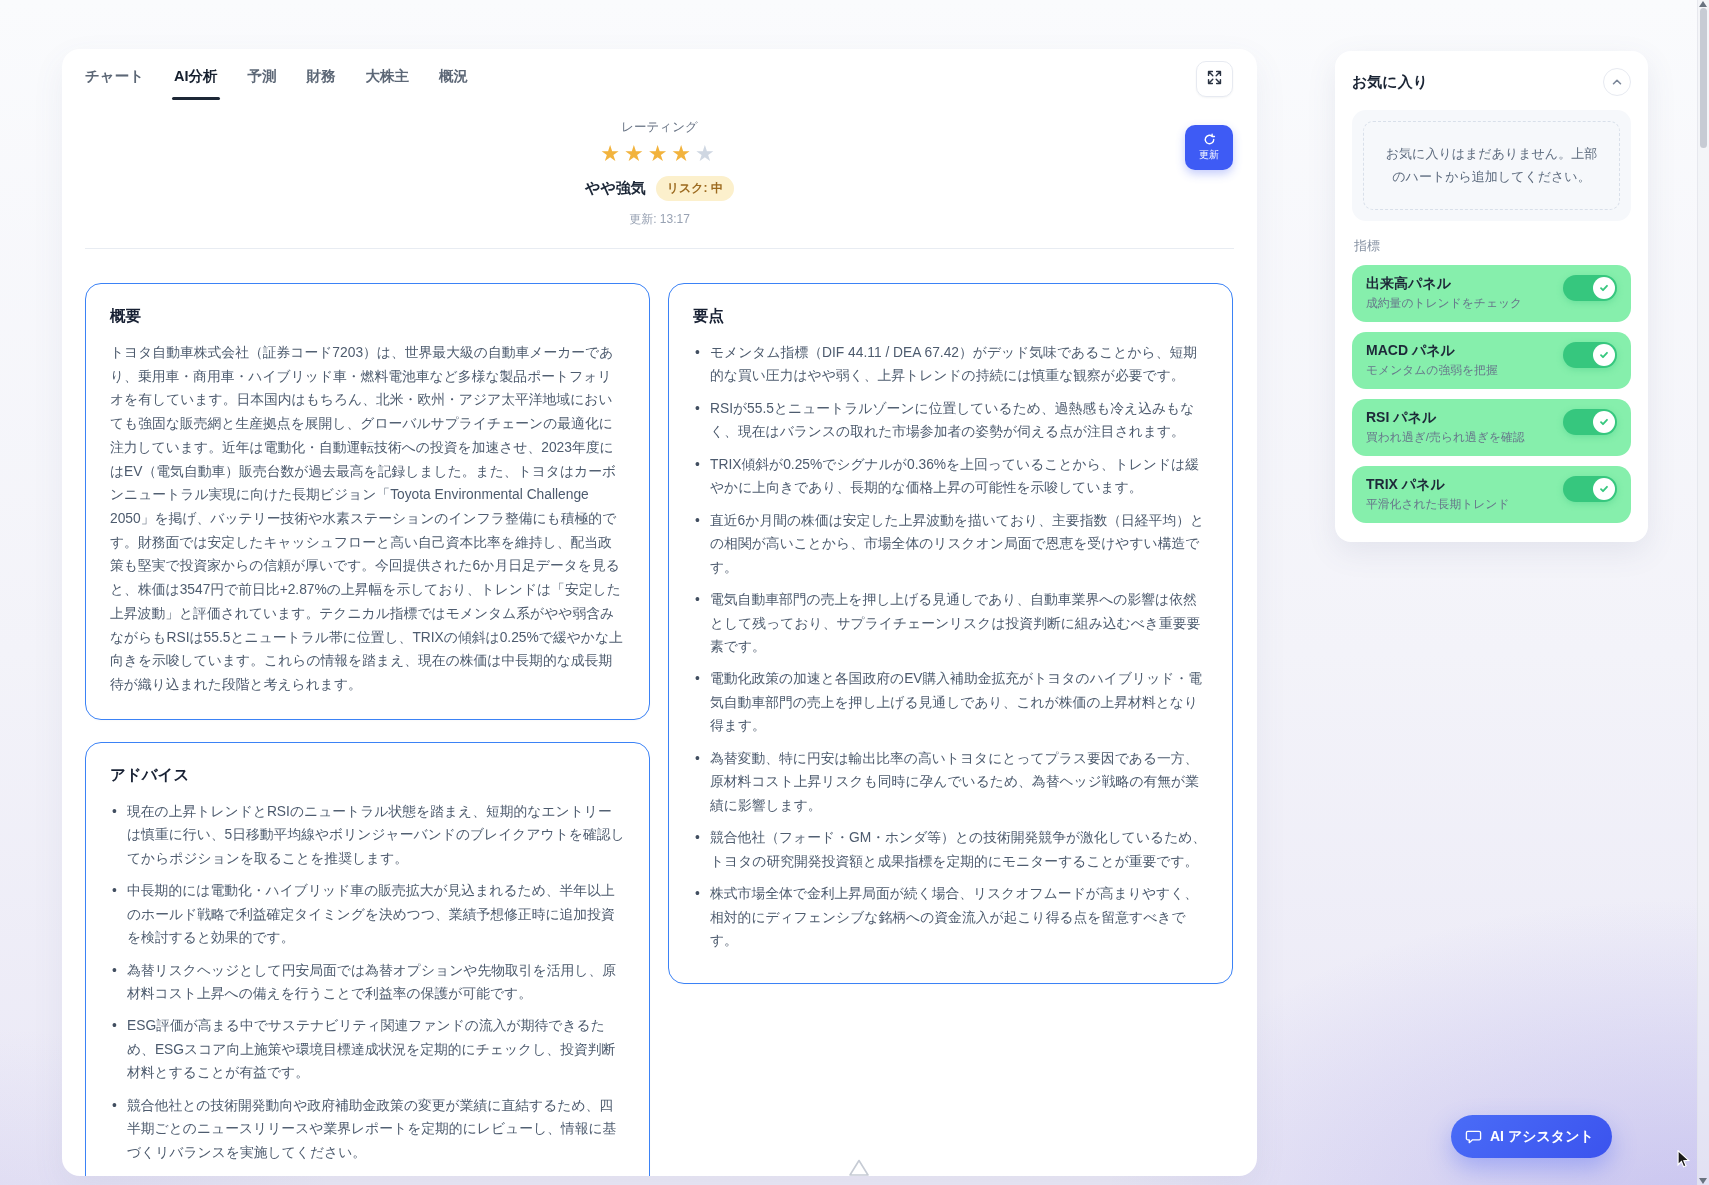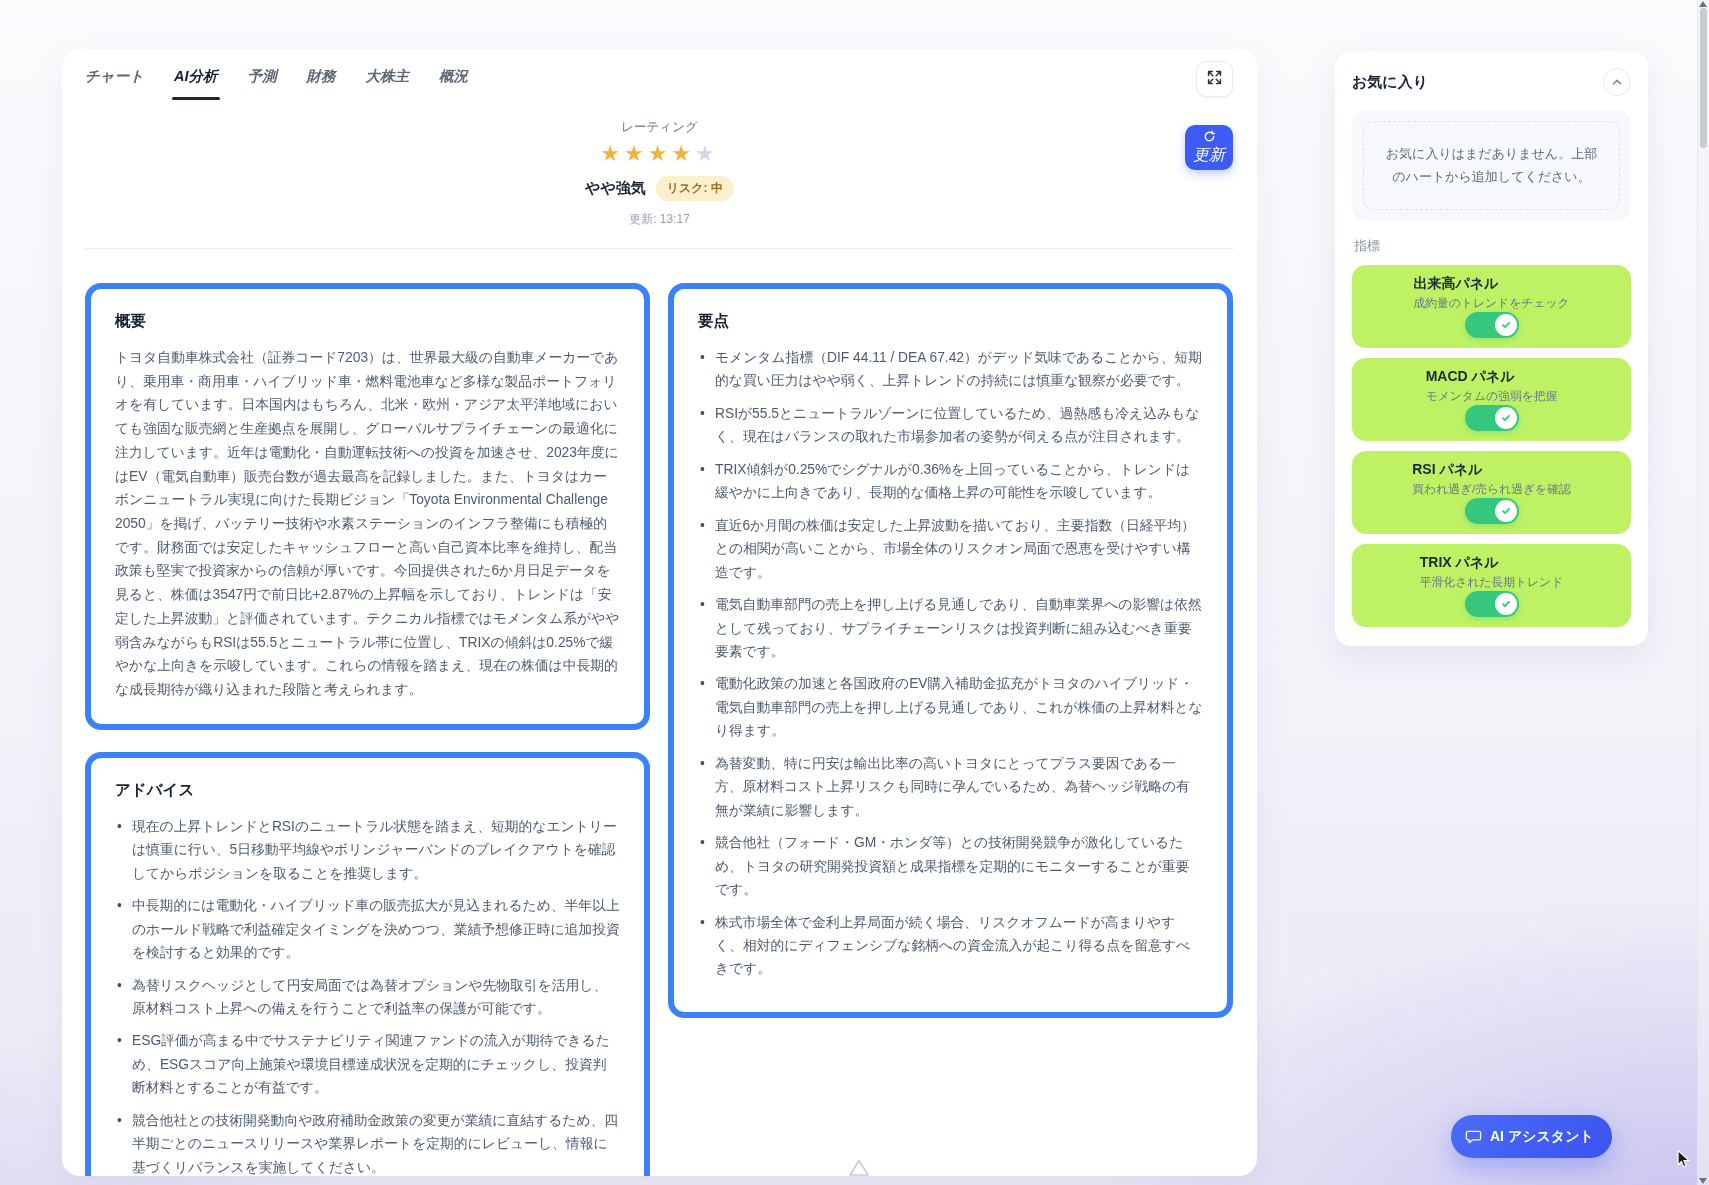--- a/index.html
+++ b/index.html
@@ -17,21 +17,21 @@
   
   .main-card{
     position:absolute; left:62px; top:49px; width:1195px; height:1127px;
     background:#fff; border-radius:18px;
     box-shadow:0 12px 32px rgba(90,100,140,.08);
     padding:12px 23px 0 23px; overflow:hidden;
   }
 
   
   .tabbar{ position:relative; display:flex; align-items:flex-start; gap:30px; height:44px; padding-top:6px;}
-  .tab{ font-size:14.5px; font-weight:600; color:#5c6776; cursor:pointer; padding-bottom:14px; position:relative;font-style:italic;}
+  .tab{ font-size:14.5px; font-weight:600; color:#5c6776; cursor:pointer; padding-bottom:14px; position:relative;}
   .tab.active{ color:#151f2e; }
   .tab.active::after{ content:""; position:absolute; left:-2px; right:-2px; bottom:0; height:3px; background:#1d2736; border-radius:2px;}
   .iconbtn{
     position:absolute; right:1px; top:0; width:37px; height:36px; background:#fff;
     border:1px solid #e7eaf1; border-radius:10px; display:flex; align-items:center; justify-content:center;
     box-shadow:0 1px 2px rgba(20,30,60,.05); cursor:pointer;
   }
 
   
   .rating-wrap{ position:relative; margin-top:14px; text-align:center; }
@@ -42,29 +42,29 @@
   .sentiment-row{ margin-top:11px; display:flex; align-items:center; justify-content:center; gap:10px;}
   .sentiment{ font-size:15px; font-weight:700; color:#1d2838; }
   .risk-badge{ font-size:12px; font-weight:600; color:#9c6a1f; background:var(--risk-bg,#fcf0cc); padding:4px 11px; border-radius:999px;}
   .updated{ margin-top:10px; font-size:12px; color:#98a2b3; }
   .refresh-btn{
     position:absolute; right:1px; top:6px; width:48px; height:45px; border:none; cursor:pointer;
     background:var(--accent,#3e5bf5); color:#fff; border-radius:10px;
     display:flex; flex-direction:column; align-items:center; justify-content:center; gap:2px;
     box-shadow:0 4px 10px rgba(62,91,245,.30); font-family:inherit;
   }
-  .refresh-btn span{ font-size:16px;font-style:italic; }
+  .refresh-btn span{ font-size:10px; }
 
   .divider{ border:none; border-top:1px solid #e8ecf2; margin-top:20px; }
 
   
   .columns{ display:flex; gap:18px; margin-top:34px; }
   .col{ width:565px; display:flex; flex-direction:column; gap:22px; }
 
-  .panel{ background:#fff; border:6px solid #3b82f6; border-radius:16px; padding:22px 24px; box-shadow:0 1px 2px rgba(20,30,60,.02);}
+  .panel{ background:#fff; border:1px solid #3b82f6; border-radius:16px; padding:22px 24px; box-shadow:0 1px 2px rgba(20,30,60,.02);}
   .panel h3{ font-size:15.5px; font-weight:700; color:#172033; margin-bottom:14px; }
   .panel p{ font-size:13.8px; line-height:1.72; color:#4d5b6e; }
   .bullets{ list-style:none; }
   .bullets li{ position:relative; padding-left:17px; font-size:13.8px; line-height:1.7; color:#4d5b6e; margin-bottom:9px; }
   .bullets li::before{ content:"•"; position:absolute; left:2px; top:0; color:#414e60; }
 
   .bottom-tri{ position:absolute; left:785px; bottom:-8px; opacity:.75; }
 
   
   .sidebar{
@@ -73,22 +73,22 @@
     padding:17px;
   }
   .sb-head{ display:flex; align-items:center; justify-content:space-between; margin-bottom:14px;}
   .sb-title{ font-size:15px; font-weight:700; color:#1a2434; }
   .collapse-btn{ width:28px; height:28px; border-radius:50%; background:#fff; border:1px solid #e7eaf1; display:flex; align-items:center; justify-content:center; cursor:pointer;}
   .empty-box{ background:#f6f8fb; border-radius:14px; padding:11px; }
   .empty-dash{ border:1.5px dashed #d9e0ea; border-radius:10px; padding:20px 16px; }
   .empty-dash p{ font-size:13px; line-height:1.8; color:#5d6b7e; text-align:center; }
   .ind-label{ margin:16px 0 10px 2px; font-size:13px; color:#8792a3; }
   .ind-item{
-    background:#bef264; border-radius:14px; padding:10px 14px; margin-bottom:10px;
-    display:flex; align-items:center; justify-content:space-between;flex-direction:column;
+    background:#86efac; border-radius:14px; padding:10px 14px; margin-bottom:10px;
+    display:flex; justify-content:space-between;
   }
   .ind-item:last-child{ margin-bottom:2px; }
   .ind-t{ font-size:14px; font-weight:700; color:#1d2838; }
   .ind-s{ font-size:11.8px; color:#66758a; margin-top:3px; }
   .toggle{ position:relative; width:54px; height:26px; border-radius:999px; background:#cfd6e0; cursor:pointer; flex:none; }
   .toggle.on{ background:var(--toggle,#36c77e); box-shadow:0 2px 6px rgba(54,199,126,.35);}
   .knob{ position:absolute; top:2px; left:2px; width:22px; height:22px; border-radius:50%; background:#fff; display:flex; align-items:center; justify-content:center; transition:left .1s;}
   .toggle.on .knob{ left:30px; }
 
   

